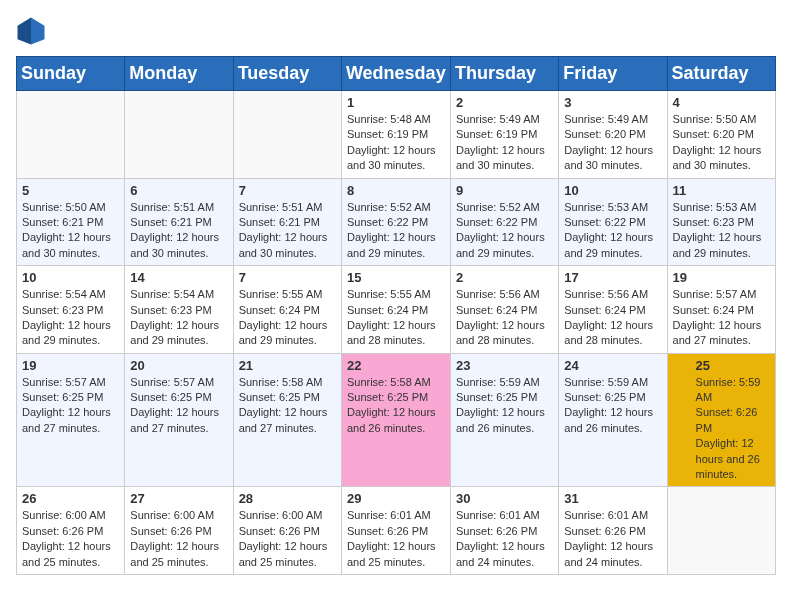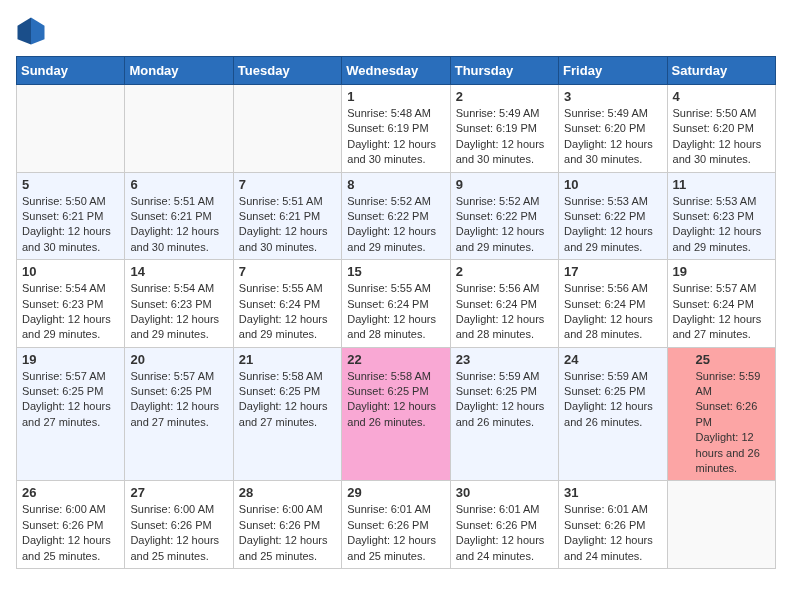--- a/index.html
+++ b/index.html
@@ -53,21 +53,21 @@
       color: #444;
     }
     .calendar {
       width: 100%;
       border-collapse: collapse;
       border: 1px solid #ccc;
     }
     .calendar th {
       background: #2a6ebb;
       color: #fff;
-      font-size: 13px;
+      font-size: 18px;
       font-weight: bold;
       padding: 6px 4px;
       text-align: left;
       border: 1px solid #1a4e8a;
     }
     .calendar td {
       vertical-align: top;
       border: 1px solid #ccc;
       padding: 4px 5px;
       width: 108px;
@@ -275,21 +275,21 @@
           <div class="day-info" style="white-space: pre-line;">Sunrise: 5:59 AM
 Sunset: 6:25 PM
 Daylight: 12 hours and 26 minutes.</div>
         </td>
         <td style="background: rgb(240, 245, 255);">
           <span class="day-num">24</span>
           <div class="day-info" style="white-space: pre-line;">Sunrise: 5:59 AM
 Sunset: 6:25 PM
 Daylight: 12 hours and 26 minutes.</div>
         </td>
-        <td style="background: #fca5a5; padding-left: 28px;">
+        <td style="background: #eab308; padding-left: 28px;">
           <span class="day-num">25</span>
           <div class="day-info" style="white-space: pre-line;">Sunrise: 5:59 AM
 Sunset: 6:26 PM
 Daylight: 12 hours and 26 minutes.</div>
         </td>
       </tr>
       <tr>
         <td>
           <span class="day-num">26</span>
           <div class="day-info" style="white-space: pre-line;">Sunrise: 6:00 AM

